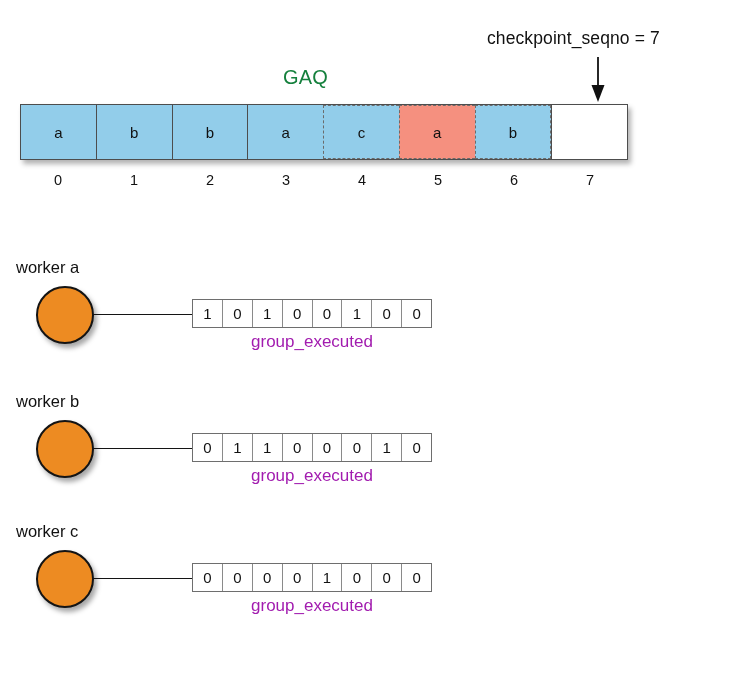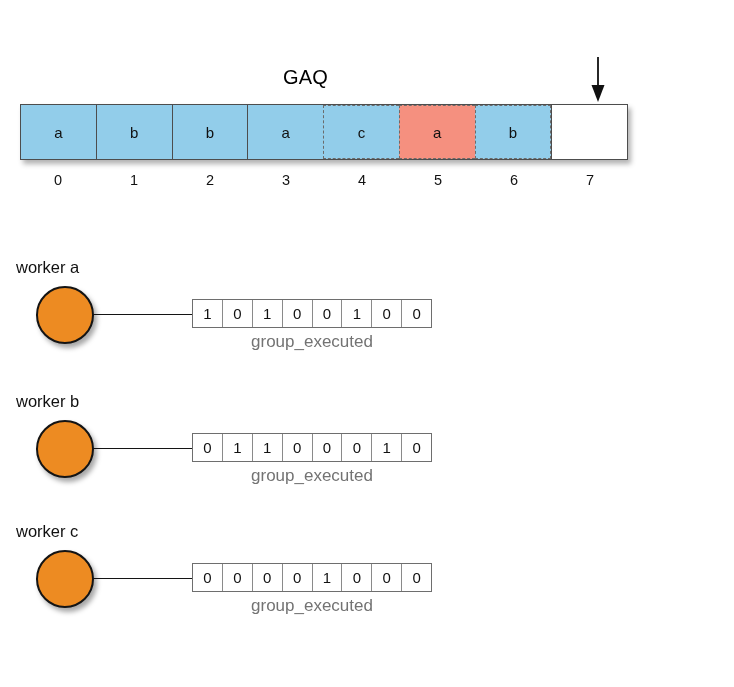--- a/index.html
+++ b/index.html
@@ -40,21 +40,21 @@
     top: 57px;
     width: 18px;
     height: 46px;
   }
 
   
   #gaq-title {
     left: 283px;
     top: 66px;
     font-size: 20px;
-    color: #000000;
+    color: #15803d;
     letter-spacing: .2px;
   }
 
   #gaq-bar {
     left: 20px;
     top: 104px;
     width: 608px;
     height: 56px;
     display: flex;
     box-sizing: border-box;
@@ -144,29 +144,30 @@
   }
   .bitmap .bit + .bit { border-left: 1.2px solid #8a8a8a; }
 
   .bitmap-label {
     position: absolute;
     left: 192px;
     top: 74px;
     width: 240px;
     text-align: center;
     font-size: 17px;
-    color: #737373;
+    color: #a21caf;
     white-space: nowrap;
   }
 </style>
 </head>
 <body>
 
 <div class="stage">
 
+  <div class="abs" id="checkpoint-label">checkpoint_seqno = 7</div>
 
   <svg class="abs" id="checkpoint-arrow" viewBox="0 0 18 46">
     <line x1="9" y1="0" x2="9" y2="30" stroke="#111111" stroke-width="1.8"></line>
     <polygon points="9,45 2.5,28 15.5,28" fill="#111111"></polygon>
   </svg>
 
   <div class="abs" id="gaq-title">GAQ</div>
 
   <div class="abs" id="gaq-bar">
       <div class="gaq-cell" style="background: rgb(146, 205, 234);">

